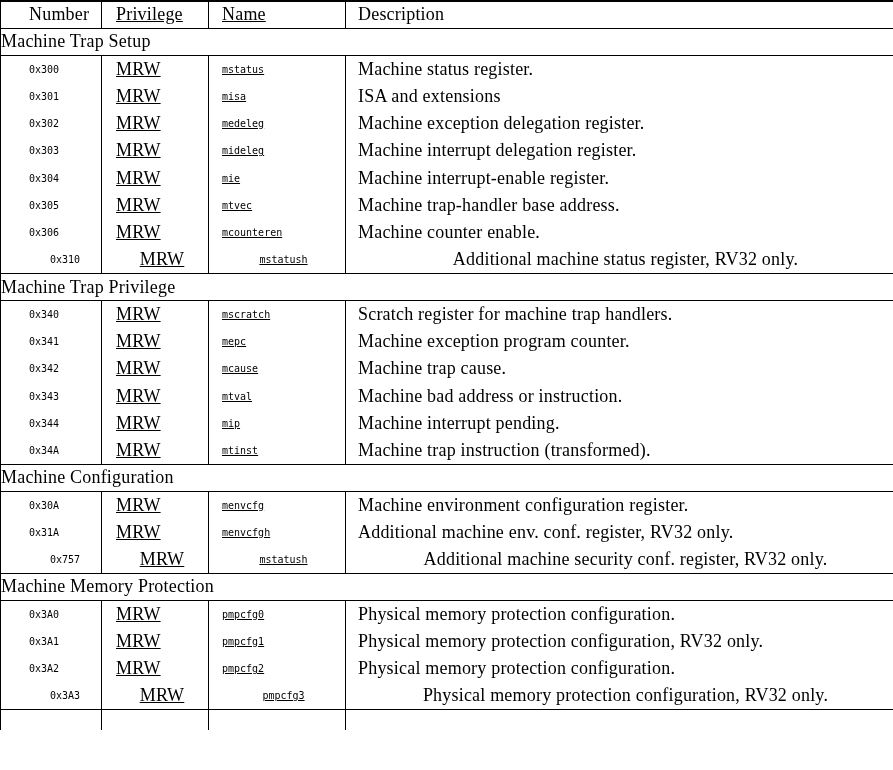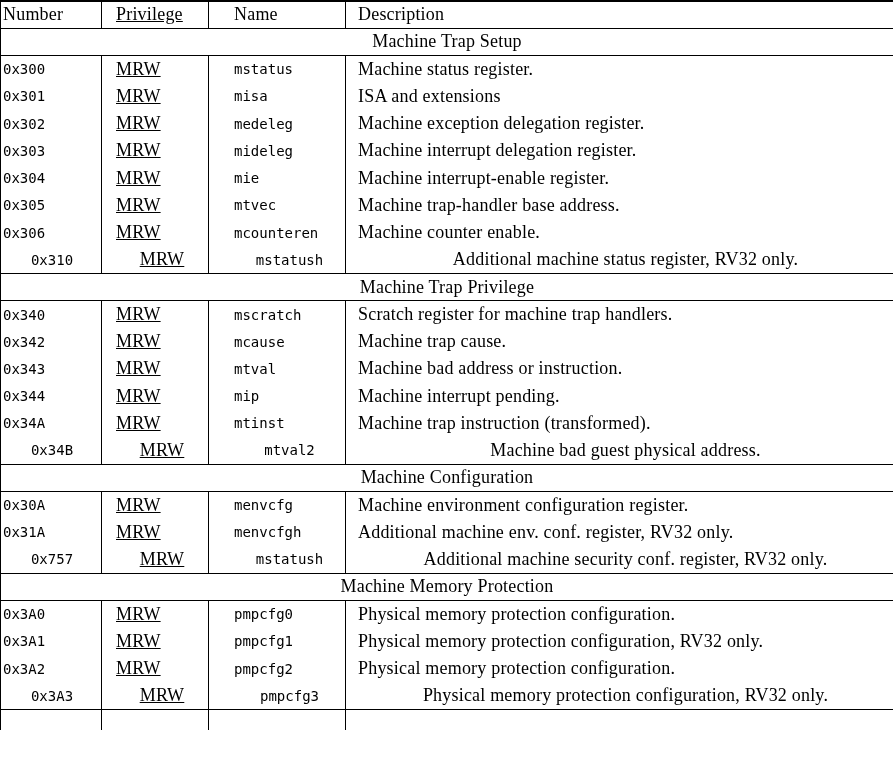--- a/index.html
+++ b/index.html
@@ -35,30 +35,30 @@
     text-align: left;
     font-weight: normal;
   }
   .serif {
     font-family: "Liberation Serif", "DejaVu Serif", serif;
     font-size: 18px;
     letter-spacing: 0.2px;
   }
   .mono {
     font-family: "DejaVu Sans Mono", "Liberation Mono", monospace;
-    font-size: 14px;
+    font-size: 10px;
     margin-top: 28px;
   }
-  .cell-number      { padding-left: 2px; }
+  .cell-number      { padding-left: 28px; }
   .cell-privilege   { padding-left: 14px; text-decoration: underline; }
-  .cell-name        { padding-left: 25px; }
+  .cell-name        { padding-left: 13px; text-decoration: underline; }
   .cell-description { padding-left: 12px; }
   td.section-title {
     border: 1.5px solid #000000;
-    text-align: center;
+    text-align: left;
     padding: 0;
   }
   tr.section-end td { border-bottom: 1.5px solid #000000; text-align: center; }
   tr.partial-row { height: 20px; }
 </style>
 </head>
 <body>
 
 <div class="page">
   <table class="csr-table">
@@ -131,20 +131,26 @@
         <tr class="section-row">
           <td colspan="4" class="section-title serif">Machine Trap Privilege</td>
         </tr>
         <tr>
           <td class="cell-number mono">0x340</td>
           <td class="cell-privilege serif">MRW</td>
           <td class="cell-name mono">mscratch</td>
           <td class="cell-description serif">Scratch register for machine trap handlers.</td>
         </tr>
         <tr>
+          <td class="cell-number mono">0x341</td>
+          <td class="cell-privilege serif">MRW</td>
+          <td class="cell-name mono">mepc</td>
+          <td class="cell-description serif">Machine exception program counter.</td>
+        </tr>
+        <tr>
           <td class="cell-number mono">0x342</td>
           <td class="cell-privilege serif">MRW</td>
           <td class="cell-name mono">mcause</td>
           <td class="cell-description serif">Machine trap cause.</td>
         </tr>
         <tr>
           <td class="cell-number mono">0x343</td>
           <td class="cell-privilege serif">MRW</td>
           <td class="cell-name mono">mtval</td>
           <td class="cell-description serif">Machine bad address or instruction.</td>
@@ -153,26 +159,20 @@
           <td class="cell-number mono">0x344</td>
           <td class="cell-privilege serif">MRW</td>
           <td class="cell-name mono">mip</td>
           <td class="cell-description serif">Machine interrupt pending.</td>
         </tr>
         <tr>
           <td class="cell-number mono">0x34A</td>
           <td class="cell-privilege serif">MRW</td>
           <td class="cell-name mono">mtinst</td>
           <td class="cell-description serif">Machine trap instruction (transformed).</td>
-        </tr>
-        <tr class="section-end">
-          <td class="cell-number mono">0x34B</td>
-          <td class="cell-privilege serif">MRW</td>
-          <td class="cell-name mono">mtval2</td>
-          <td class="cell-description serif">Machine bad guest physical address.</td>
         </tr>
         <tr class="section-row">
           <td colspan="4" class="section-title serif">Machine Configuration</td>
         </tr>
         <tr>
           <td class="cell-number mono">0x30A</td>
           <td class="cell-privilege serif">MRW</td>
           <td class="cell-name mono">menvcfg</td>
           <td class="cell-description serif">Machine environment configuration register.</td>
         </tr>

